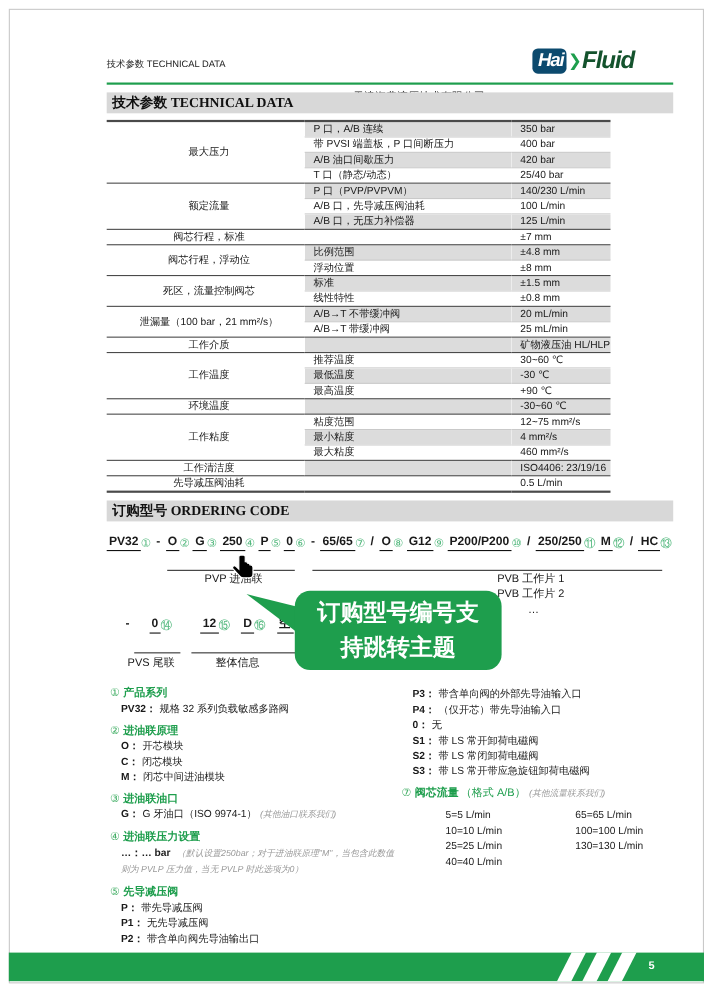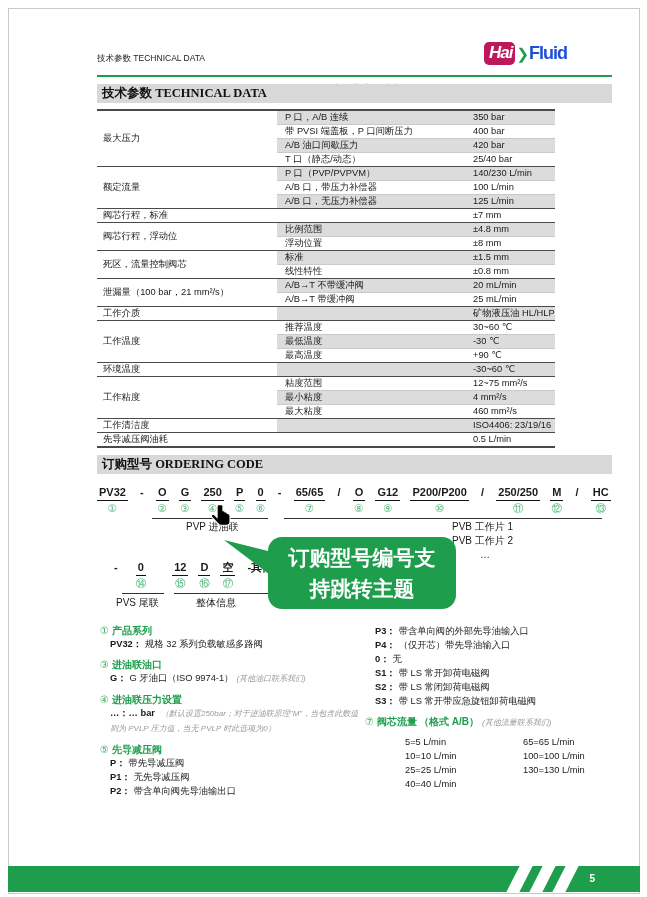--- a/index.html
+++ b/index.html
@@ -6,53 +6,53 @@
   body{width:647px;height:897px;position:relative;background:#fff;
        font-family:"Liberation Sans","DejaVu Sans",sans-serif;color:#1a1a1a;overflow:hidden;}
   .page-frame{position:absolute;left:8px;top:8px;right:7px;bottom:3px;border:1px solid #c9c9c9;pointer-events:none;}
 
   
   .hdr-doclabel{position:absolute;left:97px;top:53px;font-size:8.5px;color:#222;}
   .hdr-company{position:absolute;left:290px;top:43px;width:182px;text-align:center;margin-top:39px;}
   .hdr-company .cname{font-size:10px;color:#111;line-height:13px;}
   .hdr-company .curl{font-size:8.5px;color:#1E9E4D;line-height:11px;}
   .hdr-logo{position:absolute;left:484px;top:42px;display:flex;align-items:center;}
-  .hdr-logo .lg-hai{background:#be185d;color:#fff;font-weight:bold;font-style:italic;
+  .hdr-logo .lg-hai{background:#0c4a6e;color:#fff;font-weight:bold;font-style:italic;
       font-size:17px;padding:1px 3px 2px 5px;border-radius:5px;letter-spacing:-1px;}
   .hdr-logo .lg-paren{color:#1E9E4D;font-weight:bold;font-size:15px;margin-left:1px;}
-  .hdr-logo .lg-fluid{color:#1d4ed8;font-weight:bold;font-size:18px;letter-spacing:-1px;}
+  .hdr-logo .lg-fluid{color:#14532d;font-weight:bold;font-style:italic;font-size:22px;letter-spacing:-1px;}
   .hdr-rule{position:absolute;left:97px;top:75px;width:515px;height:2px;background:#1E9E4D;}
 
   
   .sec-bar{position:absolute;left:97px;width:515px;height:19px;background:#D8D8D8;
       font-family:"Liberation Serif","DejaVu Serif",serif;font-weight:bold;font-size:12.5px;
       line-height:19px;padding-left:5px;box-sizing:border-box;color:#111;}
   #bar-tech{top:84px;}
   #bar-order{top:455px;}
 
   
   .tech-table{position:absolute;left:97px;top:109px;width:458px;border-collapse:collapse;
       table-layout:fixed;font-size:9.3px;color:#1a1a1a;
       border-top:2px solid #4a4a4a;border-bottom:2px solid #4a4a4a;}
   .tech-table td{height:13px;line-height:13px;padding:0 0 0 8px;white-space:nowrap;overflow:hidden;}
-  .tech-table td.cell-group{padding-left:6px;}
+  .tech-table td.cell-group{padding-left:6px;text-align:center;}
   .tech-table tr:not(:first-child) td{border-top:1px solid #c9c9c9;}
   .tech-table tr.gs td{border-top:1px solid #4a4a4a;}
   .tech-table td.sh{background:#DCDCDC;}
 
   
   .code-row1{position:absolute;left:97px;top:486px;width:514px;display:flex;
       justify-content:space-between;align-items:flex-start;}
   .code-row2{position:absolute;left:112px;top:561px;display:flex;align-items:flex-start;}
   .code-row2 .tok:nth-child(1){margin-right:16px;}
   .code-row2 .tok:nth-child(2){margin-right:26px;}
   .code-row2 .tok:nth-child(3){margin-right:10px;}
   .code-row2 .tok:nth-child(4){margin-right:10px;}
   .code-row2 .tok:nth-child(5){margin-right:10px;}
-  .tok{display:flex;flex-direction:column;align-items:center;justify-content:center;}
+  .tok{display:flex;flex-direction:row;align-items:center;justify-content:center;}
   .tok .tt{font-weight:bold;font-size:11px;line-height:13px;padding:0 2px 1px;border-bottom:1px solid #111;}
   .tok.sep .tt{border-bottom:none;}
   .tok .tn{color:#52B87D;font-size:10.5px;line-height:12px;margin-top:1px;}
   .brace-line{position:absolute;border-top:1px solid #333;height:0;}
   .brace-label{position:absolute;font-size:10px;color:#1a1a1a;line-height:14px;}
 
   
   .cursor{position:absolute;left:208px;top:503px;width:26px;height:26px;z-index:6;}
   .callout-tail{position:absolute;left:224px;top:538px;width:72px;height:58px;z-index:4;}
   .callout{position:absolute;left:268px;top:537px;width:188px;height:72px;background:#1E9E4D;
@@ -60,21 +60,21 @@
   .callout .ct{color:#fff;font-weight:bold;font-size:21px;line-height:31px;text-align:center;width:158px;}
 
   
   .leg-col{position:absolute;font-size:9.3px;}
   #leg-left{left:100px;top:624px;width:262px;}
   #leg-right{left:365px;top:624px;width:272px;}
   .leg-head{font-size:10px;line-height:13px;margin-top:7px;}
   .leg-sec:first-child .leg-head{margin-top:0;}
   .leg-head .ln{color:#3FAD63;margin-right:3px;}
   .leg-head .lt{color:#1E9E4D;font-weight:bold;}
-  .leg-head .lsfx{color:#1E9E4D;font-weight:bold;margin-left:2px;margin-top:44px;}
+  .leg-head .lsfx{color:#1E9E4D;font-weight:normal;margin-left:2px;margin-top:44px;}
   .leg-item{margin-left:10px;line-height:14px;}
   .leg-item b{margin-right:3px;}
   .lnote{font-style:italic;color:#9a9a9a;font-size:8px;margin-left:3px;}
   .flow-cols{display:flex;margin-left:8px;margin-top:6px;}
   .flow-col{line-height:14px;}
   .flow-col:first-child{width:118px;margin-left:32px;}
 
   
   .footer-bar{position:absolute;left:8px;right:7px;top:866px;height:26px;background:#1E9E4D;overflow:hidden;}
   .footer-title{position:absolute;left:47px;top:0;line-height:26px;color:#fff;font-size:9.5px;}
@@ -123,21 +123,21 @@
       <tr>
         <td class="cell-param">T 口（静态/动态）</td>
         <td class="cell-value">25/40 bar</td>
       </tr>
       <tr class="gs">
         <td class="cell-group" rowspan="3">额定流量</td>
         <td class="cell-param sh">P 口（PVP/PVPVM）</td>
         <td class="cell-value sh">140/230 L/min</td>
       </tr>
       <tr>
-        <td class="cell-param">A/B 口，带压力补偿器</td>
+        <td class="cell-param">A/B 口，先导减压阀油耗</td>
         <td class="cell-value">100 L/min</td>
       </tr>
       <tr>
         <td class="cell-param sh">A/B 口，无压力补偿器</td>
         <td class="cell-value sh">125 L/min</td>
       </tr>
       <tr class="gs">
         <td class="cell-group" rowspan="1">阀芯行程，标准</td>
         <td class="cell-param"></td>
         <td class="cell-value">±7 mm</td>
@@ -335,20 +335,26 @@
 <div class="callout">
   <div class="ct">订购型号编号支持跳转主题</div>
 </div>
 
 <div class="leg-col" id="leg-left">
     <div class="leg-sec">
       <div class="leg-head"><span class="ln">①</span><span class="lt">产品系列</span></div>
       <div class="leg-item"><b>PV32：</b><span class="it">规格 32 系列负载敏感多路阀</span></div>
     </div>
     <div class="leg-sec">
+      <div class="leg-head"><span class="ln">②</span><span class="lt">进油联原理</span></div>
+      <div class="leg-item"><b>O：</b><span class="it">开芯模块</span></div>
+      <div class="leg-item"><b>C：</b><span class="it">闭芯模块</span></div>
+      <div class="leg-item"><b>M：</b><span class="it">闭芯中间进油模块</span></div>
+    </div>
+    <div class="leg-sec">
       <div class="leg-head"><span class="ln">③</span><span class="lt">进油联油口</span></div>
       <div class="leg-item"><b>G：</b><span class="it">G 牙油口（ISO 9974-1）</span><span class="lnote">(其他油口联系我们)</span></div>
     </div>
     <div class="leg-sec">
       <div class="leg-head"><span class="ln">④</span><span class="lt">进油联压力设置</span></div>
       <div class="leg-item"><b>…：… bar</b><span class="lnote">（默认设置250bar；对于进油联原理"M"，当包含此数值则为 PVLP 压力值，当无 PVLP 时此选项为0）</span></div>
     </div>
     <div class="leg-sec">
       <div class="leg-head"><span class="ln">⑤</span><span class="lt">先导减压阀</span></div>
       <div class="leg-item"><b>P：</b><span class="it">带先导减压阀</span></div>

